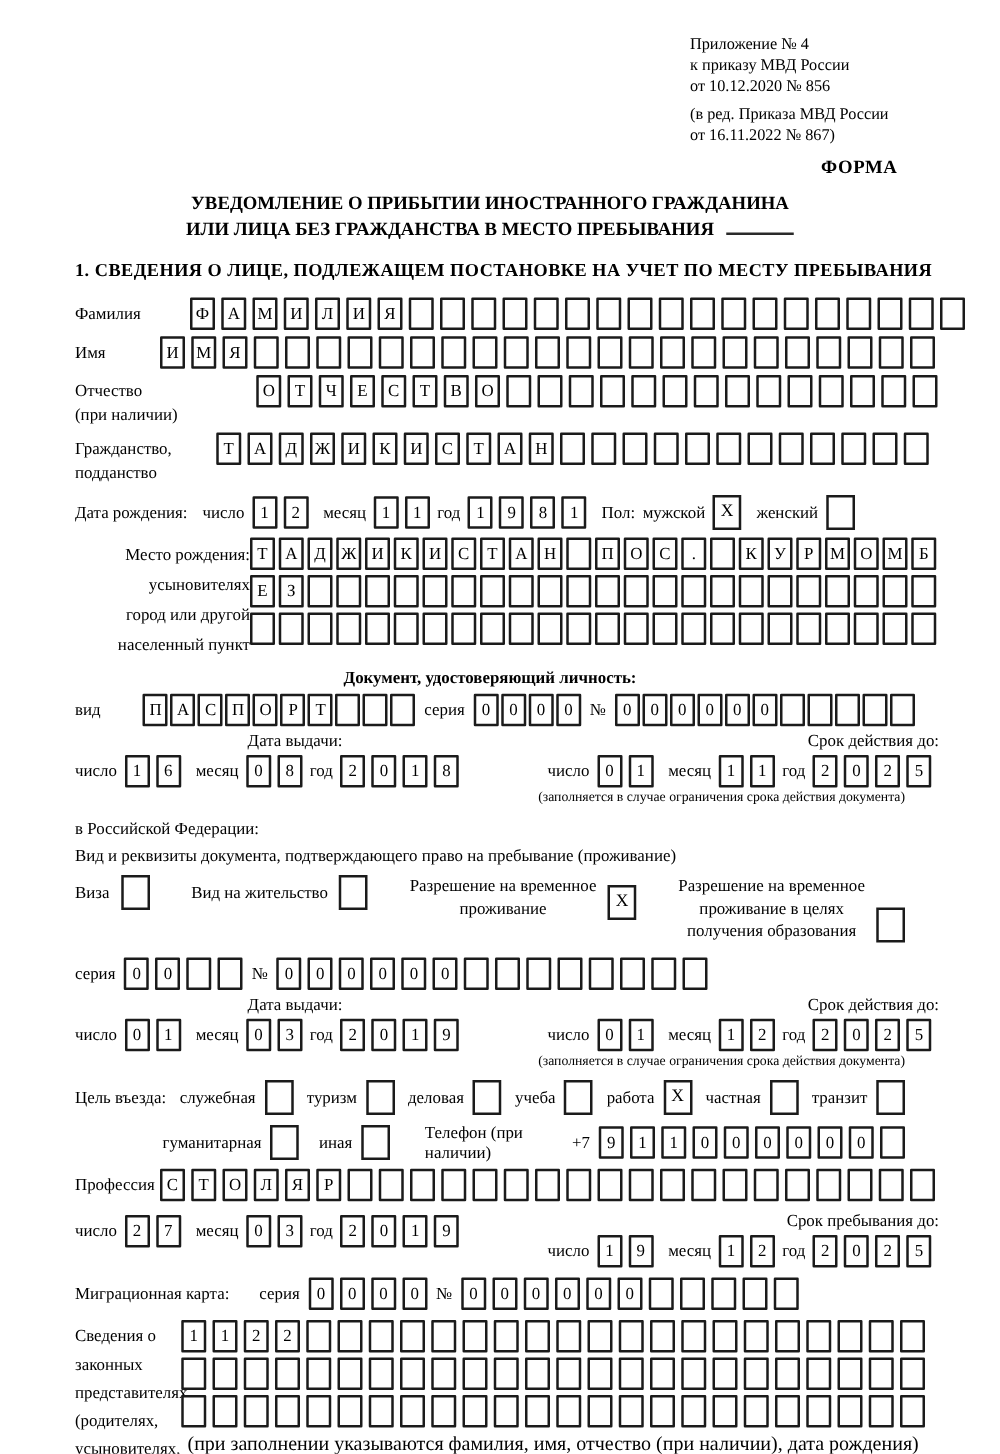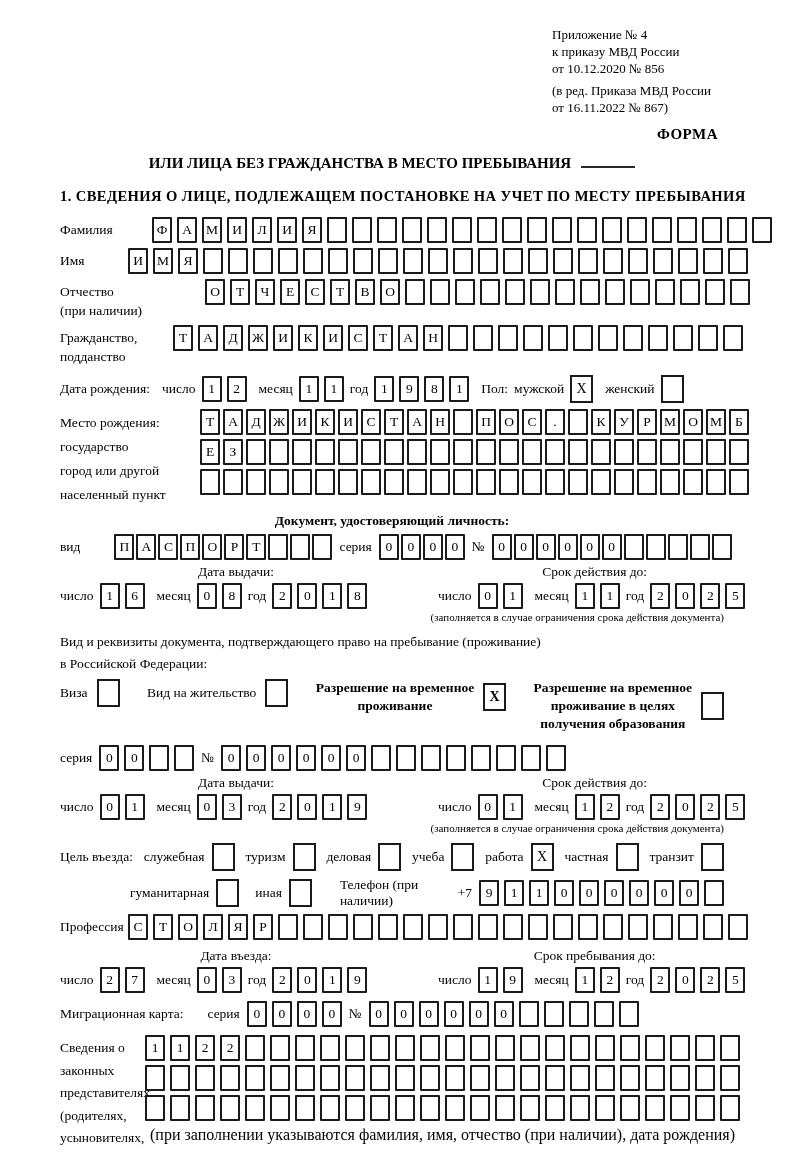--- a/index.html
+++ b/index.html
@@ -34,44 +34,44 @@
           font-size:13.5px; background:#fff; }
   .cb { box-sizing:border-box; display:inline-flex; width:23px; height:28px; border:2px solid #1b1b1b;
         align-items:center; justify-content:center; font-size:14px; background:#fff; flex:0 0 auto; }
 
   .inline-row { display:flex; align-items:center; margin-top:9px; }
   .inline-row > * { margin-right:6px; }
   .sp-l { margin-left:6px; }
 
   
   .bp { margin-top:6px; }
-  .bp-labels { width:140px; flex:0 0 140px; line-height:24px; padding-top:2px; }
+  .bp-labels { width:140px; flex:0 0 140px; line-height:24px; padding-top:2px;text-align:right; }
   .bp-labels span { display:block; }
   .stack-rows { display:flex; flex-direction:column; gap:4px; }
 
   .doc-heading { text-align:center; font-weight:bold; font-size:13.5px; margin-top:6px; }
 
   .vid-row { display:flex; align-items:center; margin-top:5px; }
   .vid-row .lbl { margin:0 7px; }
   .vid-row .lbl.first { margin-left:0; margin-right:34px; }
 
   .dgrid { display:grid; grid-template-columns:352px 1fr; margin-top:4px; }
   .dhead { text-align:center; }
-  .dhead.right { padding-left:26px; }
+  .dhead.right { padding-left:26px;text-align:right; }
   .dline { display:flex; align-items:center; margin-top:3px; }
   .dline > * { margin-right:6px; }
   .dline.right { padding-left:26px; }
   .fill-note { text-align:right; font-size:11px; margin-top:2px; }
 
   .intro { margin-top:8px; line-height:22px; }
 
   .opt-row { display:flex; align-items:flex-start; justify-content:space-between; margin-top:4px; }
   .opt { display:flex; align-items:center; }
   .opt .cb { margin-left:9px; }
-  .opt.multi { align-items:center;font-weight:bold; }
+  .opt.multi { align-items:flex-end; }
   .opt-text .l { display:block; text-align:center; line-height:18px; }
 
   .seria-row { display:flex; align-items:center; margin-top:12px; }
   .seria-row > * { margin-right:7px; }
 
   .purpose-row { display:flex; align-items:center; justify-content:space-between; margin-top:9px; }
   .pair { display:inline-flex; align-items:center; }
   .pair .cb { margin-left:7px; }
   .purpose2 { display:flex; align-items:center; margin-top:6px; padding-left:70px; }
   .purpose2 .pair { margin-right:16px; }
@@ -94,20 +94,21 @@
     <div>от 10.12.2020 № 856</div>
     <div class="edition">
       <div>(в ред. Приказа МВД России</div>
       <div>от 16.11.2022 № 867)</div>
     </div>
   </div>
 
   <div class="forma">ФОРМА</div>
 
   <div class="title">
+    <div>УВЕДОМЛЕНИЕ О ПРИБЫТИИ ИНОСТРАННОГО ГРАЖДАНИНА</div>
     <div><span>ИЛИ ЛИЦА БЕЗ ГРАЖДАНСТВА В МЕСТО ПРЕБЫВАНИЯ</span><span class="blank-line"></span></div>
   </div>
 
   <div class="sec-heading">1. СВЕДЕНИЯ О ЛИЦЕ, ПОДЛЕЖАЩЕМ ПОСТАНОВКЕ НА УЧЕТ ПО МЕСТУ ПРЕБЫВАНИЯ</div>
 
   <div class="form-area">
 
     <div class="frow" style="margin-top:12px;gap:24px;">
       <span class="flabel w-surname">Фамилия</span>
       <span class="cells">
@@ -255,21 +256,21 @@
       <span class="sp-l">Пол:</span>
       <span>мужской</span>
       <span class="cb">X</span>
       <span class="sp-l">женский</span>
       <span class="cb"></span>
     </div>
 
     <div class="frow bp">
       <div class="bp-labels">
         <span>Место рождения:</span>
-        <span>государство</span>
+        <span>усыновителях</span>
         <span>город или другой</span>
         <span>населенный пункт</span>
       </div>
       <div class="stack-rows">
         <span class="cells tight">
             <span class="cell">Т</span>
             <span class="cell">А</span>
             <span class="cell">Д</span>
             <span class="cell">Ж</span>
             <span class="cell">И</span>
@@ -429,22 +430,22 @@
               <span class="cell">0</span>
               <span class="cell">2</span>
               <span class="cell">5</span>
             </span>
         </div>
       </div>
     </div>
     <div class="fill-note">(заполняется в случае ограничения срока действия документа)</div>
 
     <div class="intro">
+      <div>в Российской Федерации:</div>
       <div>Вид и реквизиты документа, подтверждающего право на пребывание (проживание)</div>
-      <div>в Российской Федерации:</div>
     </div>
 
     <div class="opt-row">
       <div class="opt">
         <span class="opt-text">Виза</span>
         <span class="cb"></span>
       </div>
       <div class="opt">
         <span class="opt-text">Вид на жительство</span>
         <span class="cb"></span>
@@ -624,21 +625,20 @@
           <span class="cell"></span>
           <span class="cell"></span>
           <span class="cell"></span>
           <span class="cell"></span>
           <span class="cell"></span>
         </span>
     </div>
 
     <div class="dgrid" style="margin-top:8px;">
       <div>
-        <div class="dhead">Дата въезда:</div>
         <div class="dline">
           <span>число</span>
           <span class="cells">
               <span class="cell">2</span>
               <span class="cell">7</span>
             </span>
           <span class="sp-l">месяц</span>
           <span class="cells">
               <span class="cell">0</span>
               <span class="cell">3</span>

